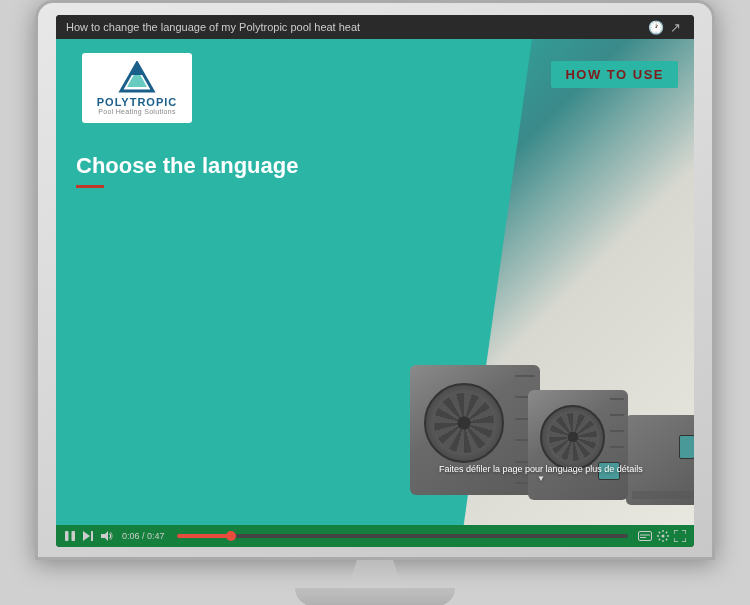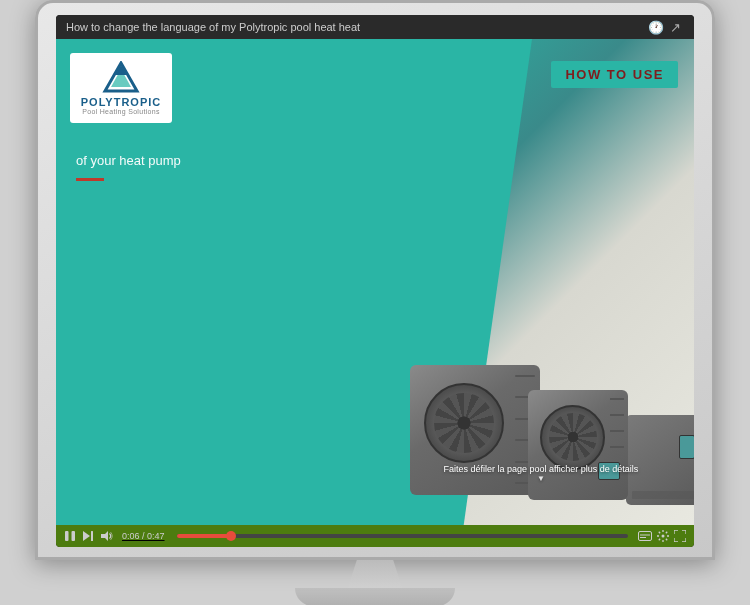--- a/index.html
+++ b/index.html
@@ -85,26 +85,26 @@
       display: flex;
       flex-direction: column;
       justify-content: flex-start;
       padding: 0;
     }
 
     
     .logo-area {
       background: white;
       padding: 8px 12px;
-      margin: 14px 14px 0 14px;
+      margin: 14px 14px 0 26px;
       border-radius: 3px;
       display: inline-flex;
       flex-direction: column;
       align-items: center;
-      width: 102px;
+      width: 110px;
     }
 
     .logo-text-poly {
       font-size: 11px;
       font-weight: 900;
       color: #1a5f8a;
       letter-spacing: 1px;
       line-height: 1;
     }
     .logo-text-sub {
@@ -239,27 +239,26 @@
 
     .pump-screen {
       position: absolute;
       background: #4a9999;
       border: 1px solid #333;
       border-radius: 2px;
     }
 
     
     .video-controls {
-      background: #4d7c0f;
+      background: #15803d;
       padding: 5px 8px;
       display: flex;
       align-items: center;
       gap: 6px;
       flex-shrink: 0;
-      text-decoration: underline;
     }
 
     .progress-bar-container {
       height: 4px;
       background: #444;
       flex: 1;
       border-radius: 2px;
       position: relative;
       margin: 0 4px;
     }
@@ -376,21 +375,21 @@
               <svg width="40" height="36" viewBox="0 0 40 36">
                 <polygon points="20,2 36,30 4,30" fill="none" stroke="#1a5f8a" stroke-width="3"></polygon>
                 <polygon points="20,8 30,26 10,26" fill="#2ab5a5" opacity="0.7"></polygon>
                 <polygon points="14,14 20,4 26,14" fill="#1a5f8a"></polygon>
               </svg>
               <span class="logo-text-poly">POLYTROPIC</span>
               <span class="logo-text-sub">Pool Heating Solutions</span>
             </div>
 
             <div class="video-text-area">
-              <div class="choose-lang-sub">of your heat pump</div>
+              <div class="choose-lang-title">Choose the language</div>
               <div class="title-underline"></div>
             </div>
           </div>
 
           <div class="video-right">
 
             <div class="diagonal-overlay"></div>
 
             <div class="how-to-use-badge">HOW TO USE</div>
 
@@ -436,21 +435,21 @@
                 <div class="pump-small">
 
                   <div class="pump-screen" style="width:16px;height:24px;top:20px;right:6px;"></div>
 
                   <div style="position:absolute;bottom:6px;left:6px;right:6px;height:8px;background:#555;border-radius:1px;opacity:0.5;"></div>
                 </div>
               </div>
             </div>
 
             <div class="scroll-hint">
-              <span>Faites défiler la page pool afficher plus de détails</span>
+              <span>Faites défiler la page pour language plus de détails</span>
               <span class="scroll-arrow">▼</span>
             </div>
           </div>
         </div>
 
         <div class="video-controls">
 
           <span class="ctrl-btn">
             <svg width="12" height="12" viewBox="0 0 12 12" fill="#ccc">
                 <rect x="1" y="1" width="3.5" height="10" rx="1"></rect>

